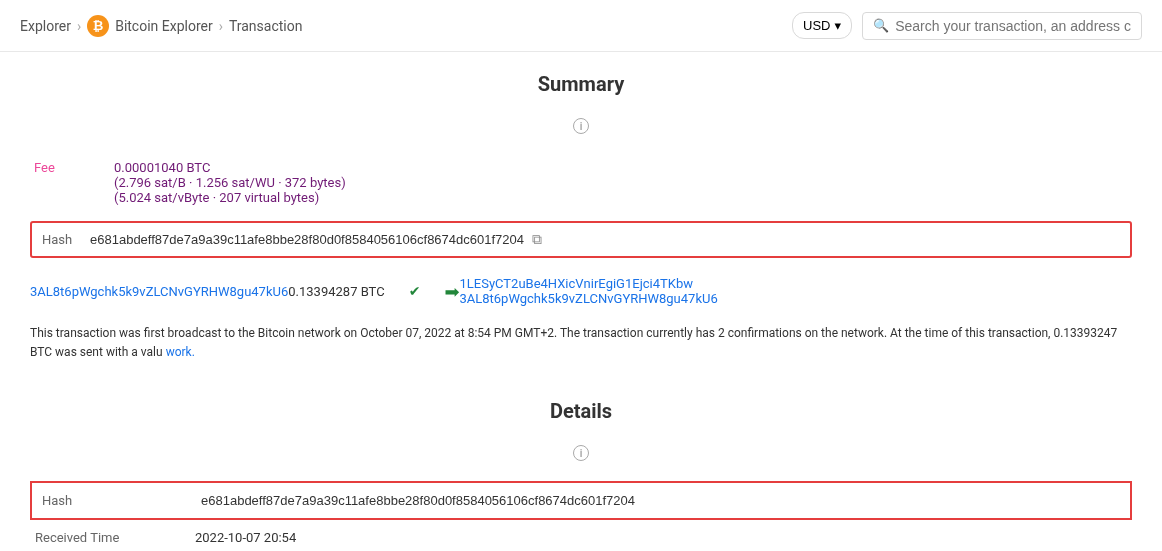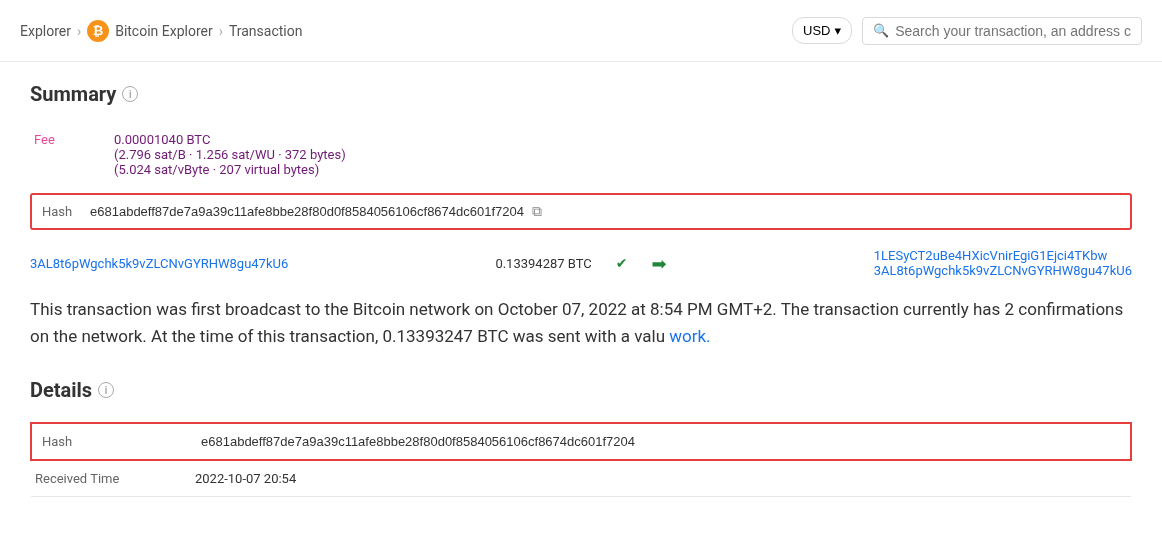--- a/index.html
+++ b/index.html
@@ -5,21 +5,21 @@
     * { box-sizing: border-box; margin: 0; padding: 0; }
     body { font-family: -apple-system, BlinkMacSystemFont, 'Segoe UI', Roboto, sans-serif; font-size: 13px; color: #333; background: #fff; }
 
     
     .header {
       display: flex;
       align-items: center;
       justify-content: space-between;
       padding: 10px 20px;
       border-bottom: 1px solid #e8e8e8;
-      height: 62px;
+      height: 52px;
     }
     .breadcrumb {
       display: flex;
       align-items: center;
       gap: 6px;
       font-size: 14px;
       color: #555;
     }
     .breadcrumb a {
       color: #555;
@@ -75,24 +75,25 @@
     
     .content {
       padding: 20px 30px;
       max-width: 1162px;
     }
 
     
     .section-heading {
       display: flex;
       align-items: center;
-      gap: 6px;
+      gap: 22px;
       font-size: 20px;
       font-weight: 700;
       margin-bottom: 20px;
+      flex-direction: column;
     }
     .info-icon {
       width: 16px; height: 16px;
       border-radius: 50%;
       border: 1px solid #aaa;
       color: #aaa;
       font-size: 10px;
       display: inline-flex;
       align-items: center;
       justify-content: center;
@@ -145,21 +146,21 @@
       cursor: pointer;
       color: #888;
       font-size: 14px;
       flex-shrink: 0;
     }
 
     
     .tx-flow {
       display: flex;
       align-items: center;
-      justify-content: space-between;
+      justify-content: flex-start;
       margin: 8px 0 14px 0;
       padding: 4px 0;
     }
     .tx-flow-left a, .tx-flow-right a {
       color: #1a73e8;
       text-decoration: none;
       font-size: 13px;
       display: block;
     }
     .tx-flow-center {
@@ -173,24 +174,24 @@
       color: #22863a;
       font-size: 18px;
     }
     .btc-confirm-icon {
       color: #22863a;
       font-size: 14px;
     }
 
     
     .tx-description {
-      font-size: 17px;
+      font-size: 12px;
       color: #333;
       line-height: 1.6;
-      margin-bottom: 28px;
+      margin-bottom: 37px;
     }
     .tx-description a {
       color: #1a73e8;
       text-decoration: none;
     }
 
     
     .details-table {
       width: 100%;
       border-collapse: collapse;

